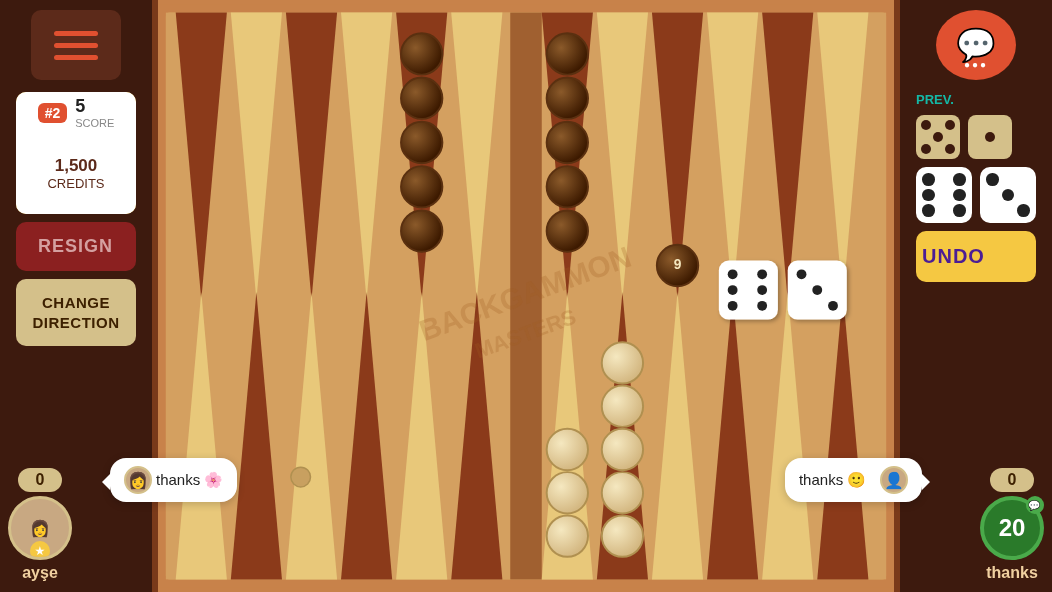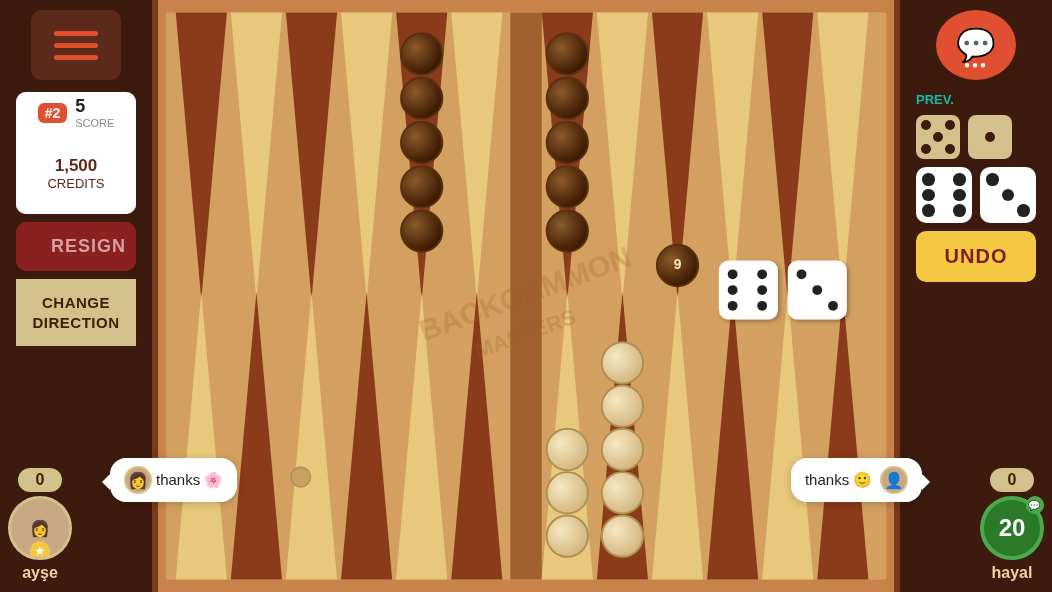--- a/index.html
+++ b/index.html
@@ -97,33 +97,33 @@
       color: #5c2a1a;
       font-weight: normal;
       text-transform: uppercase;
       display: block;
     }
 
     .resign-btn {
       width: 120px;
       background: #8b2020;
       border-radius: 10px;
-      padding: 14px 10px;
-      text-align: right;
+      padding: 14px 22px;
+      text-align: left;
       color: #d4a0a0;
       font-size: 18px;
       font-weight: bold;
       cursor: pointer;
       letter-spacing: 1px;
     }
 
     .change-dir-btn {
       width: 120px;
       background: #d4c08a;
-      border-radius: 0;
+      border-radius: 10px;
       padding: 14px 6px;
       text-align: center;
       color: #3d2000;
       font-size: 15px;
       font-weight: bold;
       cursor: pointer;
       letter-spacing: 0.5px;
       line-height: 1.3;
     }
 
@@ -332,22 +332,22 @@
       grid-template-rows: 1fr 1fr 1fr;
       padding: 6px;
       gap: 3px;
     }
 
     .undo-btn {
       width: 120px;
       background: #f5c842;
       border-radius: 10px;
       padding: 14px 6px;
-      text-align: center;
-      color: #7f1d1d;
+      text-align: left;
+      color: #4c1d95;
       font-size: 20px;
       font-weight: bold;
       cursor: pointer;
       letter-spacing: 1px;
     }
 
     
     .right-avatar-area {
       position: absolute;
       bottom: 10px;
@@ -392,21 +392,21 @@
       bottom: 90px;
       right: 130px;
       background: white;
       border-radius: 16px;
       padding: 8px 14px;
       font-size: 15px;
       color: #222;
       white-space: nowrap;
       display: flex;
       align-items: center;
-      gap: 8px;
+      gap: 14px;
       box-shadow: 0 2px 8px rgba(0,0,0,0.2);
       z-index: 10;
     }
     .chat-bubble-right::after {
       content: '';
       position: absolute;
       right: -8px;
       bottom: 12px;
       border: 8px solid transparent;
       border-left-color: white;
@@ -641,20 +641,20 @@
   </div>
 
   <div class="undo-btn">UNDO</div>
 
   <div class="right-avatar-area">
     <div class="score-counter">0</div>
     <div class="timer-circle">
       <span>20</span>
       <div class="chat-dot">💬</div>
     </div>
-    <div class="player-name">hayal</div>
+    <div class="player-name">thanks</div>
   </div>
 </div>
 
 <div class="chat-bubble-right">
   <span>thanks 🙂</span>
   <div class="chat-avatar-small">👤</div>
 </div>
 
 </body></html>

